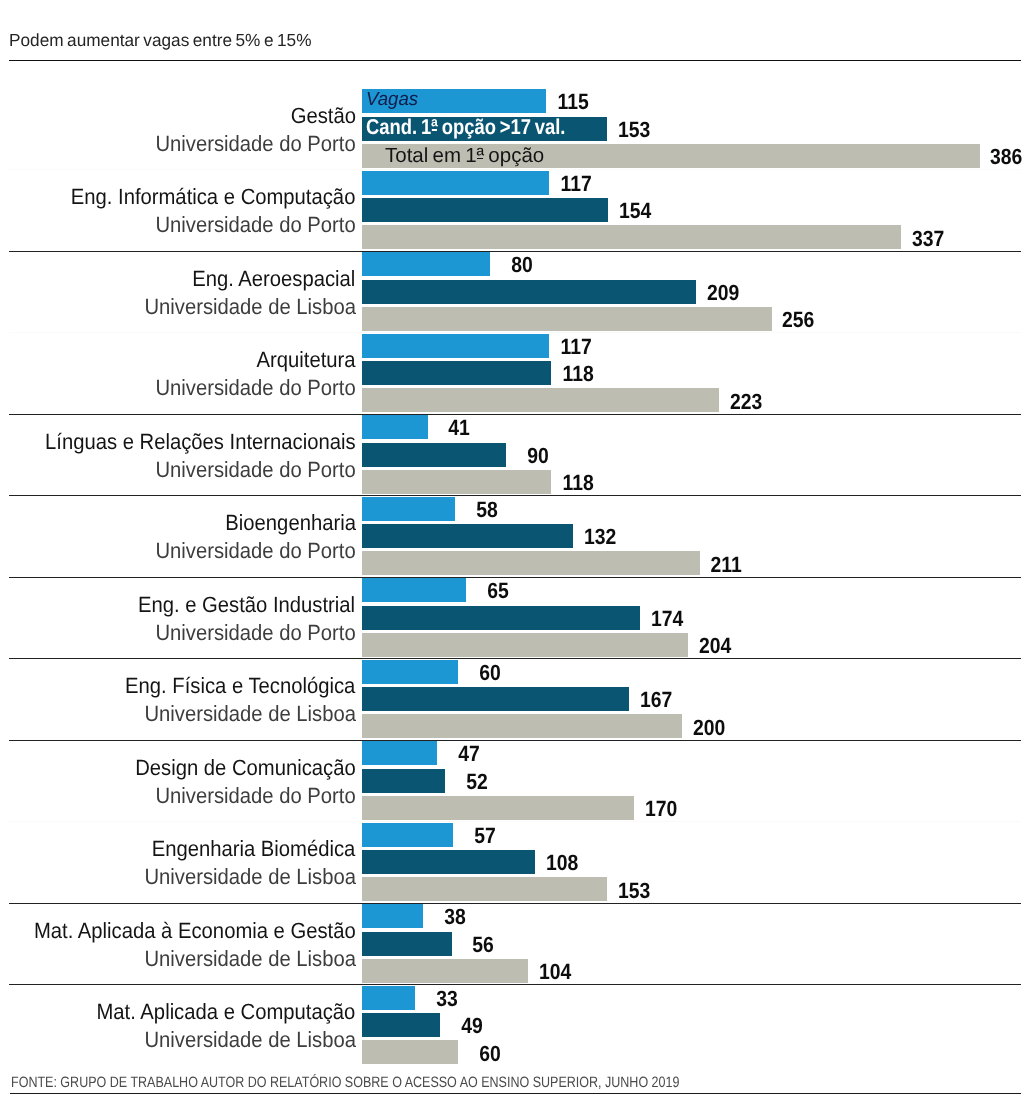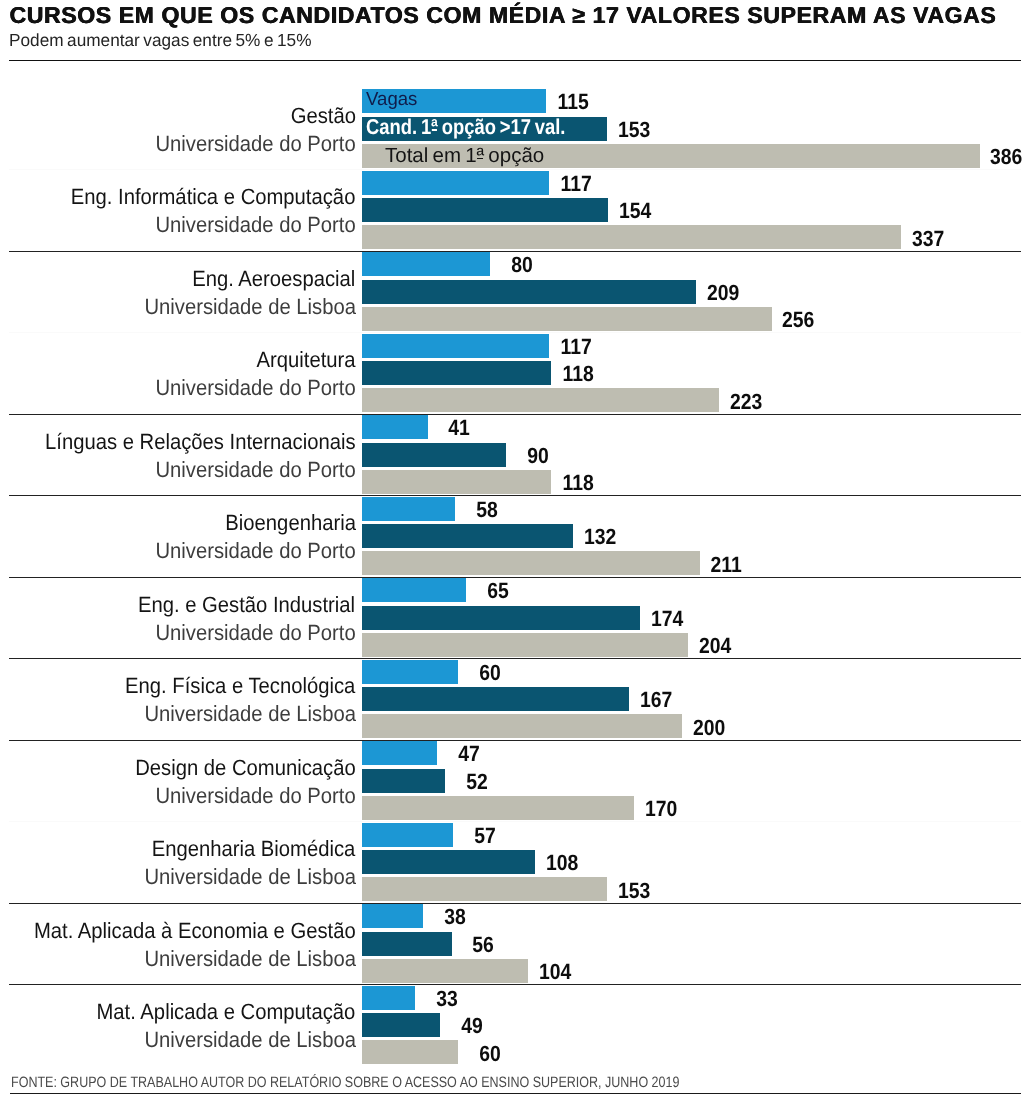--- a/index.html
+++ b/index.html
@@ -36,30 +36,29 @@
   .ord::after{content:"";position:absolute;left:0.03em;right:0.05em;bottom:0.355em;height:0.075em;
               background:currentColor;}
   .legend-label.l0{color:#101c4a;font-weight:400;font-size:19px;line-height:19px;transform:scaleX(0.98);}
   .legend-label.l1{color:#ffffff;font-weight:bold;font-size:21.5px;line-height:21.5px;word-spacing:-1.5px;transform:scaleX(0.855);}
   .legend-label.l2{color:#141414;font-weight:400;font-size:20.5px;line-height:20.5px;word-spacing:-1.5px;transform:scaleX(1);}
 </style>
 </head>
 <body>
 
 <div class="page">
-  <div class="title">CURSOS EM QUE OS CANDIDATOS COM MÉDIA ≥ 17 VALORES SUPERAM AS VAGAS</div>
   <div class="subtitle">Podem aumentar vagas entre 5% e 15%</div>
   <div class="rule-top"></div>
   <div class="plot" id="plot">
       <div class="bar-group">
         <div class="cat-course" style="right: 668.5px; top: 104.7px;">Gestão</div>
         <div class="cat-univ" style="right: 668.5px; top: 132.5px;">Universidade do Porto</div>
         <div class="bar" style="left: 362px; top: 89.1px; width: 184px; height: 24px; background: rgb(28, 151, 212);"></div>
         <div class="val" style="left: 556.8px; width: 36px; text-align: right; top: 91.4px;">115</div>
-        <div class="legend-label l0" style="left: 365.6px; top: 90px;">Vagas</div>
+        <div class="legend-label l0" style="left: 365.6px; top: 90px; font-style: italic;">Vagas</div>
         <div class="bar" style="left: 362px; top: 116.5px; width: 244.8px; height: 24px; background: rgb(10, 85, 113);"></div>
         <div class="val" style="left: 617.6px; width: 36px; text-align: right; top: 118.8px;">153</div>
         <div class="legend-label l1" style="left: 365.5px; top: 117.1px;">Cand. 1<span class="ord">ª</span> opção &gt;17 val.</div>
         <div class="bar" style="left: 362px; top: 143.9px; width: 617.6px; height: 24px; background: rgb(190, 189, 177);"></div>
         <div class="val" style="left: 990.4px; width: 36px; text-align: right; top: 146.2px;">386</div>
         <div class="legend-label l2" style="left: 385px; top: 146.2px;">Total em 1<span class="ord">ª</span> opção</div>
       </div>
       <div class="bar-group">
         <div class="grp-sep faint" style="top: 169px;"></div>
         <div class="cat-course" style="right: 668.5px; top: 186.2px;">Eng. Informática e Computação</div>

